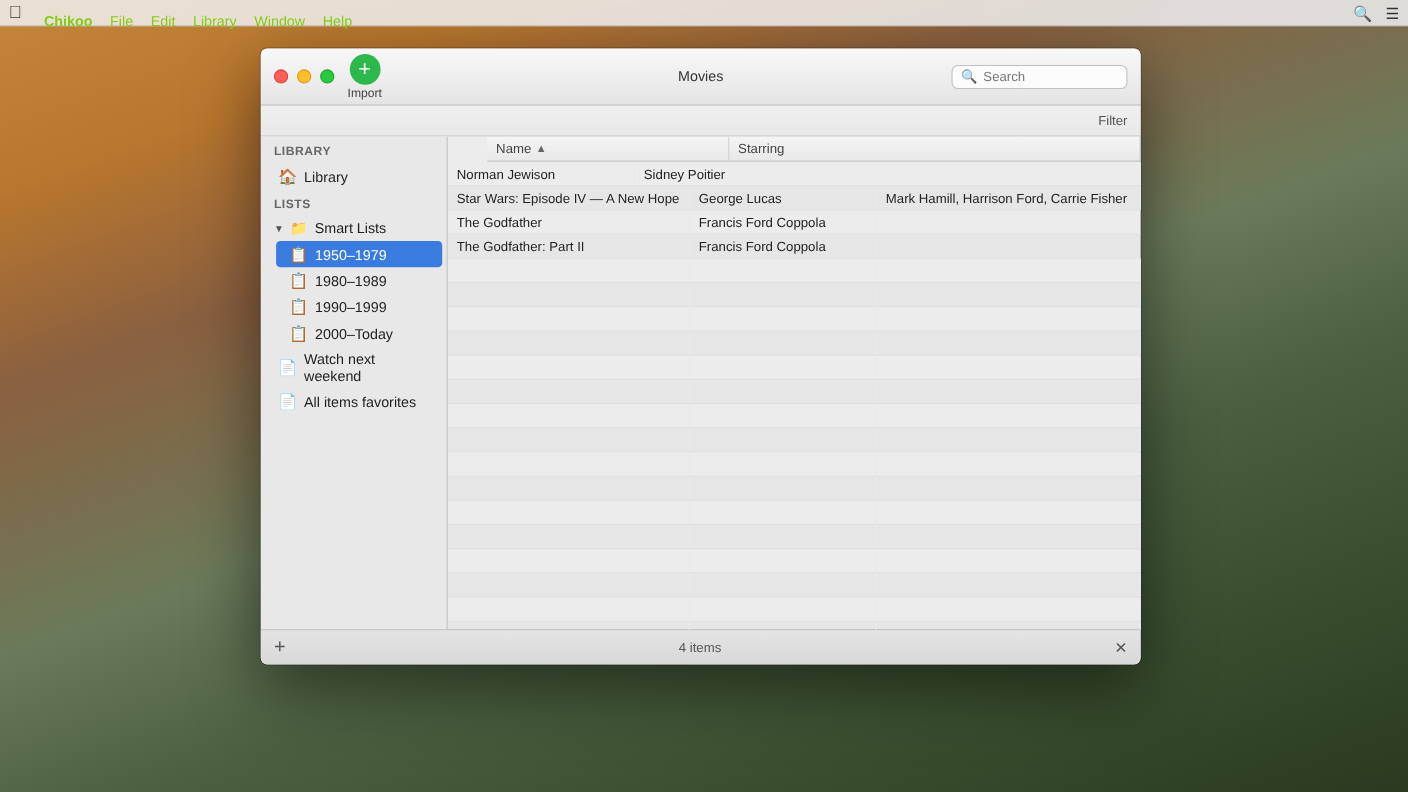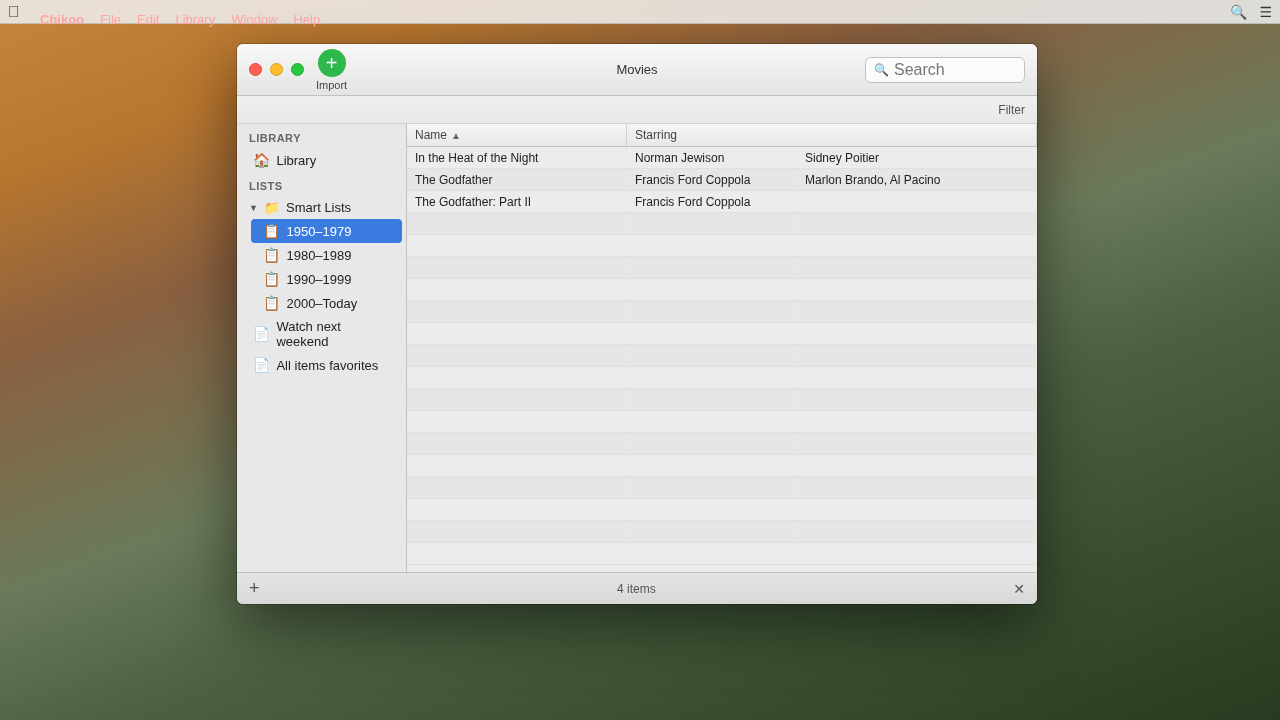--- a/index.html
+++ b/index.html
@@ -47,21 +47,21 @@
     }
 
     .menubar-apple {
       font-size: 16px;
       margin-right: 12px;
       color: #333;
     }
 
     .menubar-item {
       padding: 0 8px;
-      color: #fca5a5;
+      color: #84cc16;
       font-size: 13px;
       font-weight: 500;
       cursor: default;
       margin-top: 16px;
     }
 
     .menubar-item.app-name {
       font-weight: 700;
     }
 
@@ -173,21 +173,21 @@
 
     .search-box-icon {
       color: #888;
       font-size: 12px;
     }
 
     .search-box input {
       border: none;
       background: transparent;
       outline: none;
-      font-size: 16px;
+      font-size: 12px;
       color: #555;
       width: 100%;
     }
 
     
     .main-content {
       display: flex;
       flex: 1;
       overflow: hidden;
     }
@@ -280,20 +280,21 @@
       display: flex;
       flex-direction: column;
       overflow: hidden;
     }
 
     .table-header {
       display: flex;
       background: linear-gradient(to bottom, #f5f5f5, #e8e8e8);
       border-bottom: 1px solid #c0c0c0;
       flex-shrink: 0;
+      margin-left: 36px;
     }
 
     .table-header-cell {
       padding: 4px 8px;
       font-size: 12px;
       font-weight: 500;
       color: #444;
       border-right: 1px solid #d0d0d0;
       display: flex;
       align-items: center;
@@ -476,28 +477,31 @@
           <span class="sort-arrow">▲</span>
         </div>
         <div class="table-header-cell col-starring">
           <span>Starring</span>
         </div>
       </div>
 
       <div class="table-body" id="table-body">
 
       <div class="table-row">
-            <div class="table-cell col-name">In the Heat of the Night</div>
             <div class="table-cell col-director">Norman Jewison</div>
             <div class="table-cell col-starring">Sidney Poitier</div>
           </div>
           <div class="table-row">
+            <div class="table-cell col-name">Star Wars: Episode IV — A New Hope</div>
+            <div class="table-cell col-director">George Lucas</div>
+            <div class="table-cell col-starring">Mark Hamill, Harrison Ford, Carrie Fisher</div>
+          </div>
+          <div class="table-row">
             <div class="table-cell col-name">The Godfather</div>
             <div class="table-cell col-director">Francis Ford Coppola</div>
-            <div class="table-cell col-starring">Marlon Brando, Al Pacino</div>
           </div>
           <div class="table-row">
             <div class="table-cell col-name">The Godfather: Part II</div>
             <div class="table-cell col-director">Francis Ford Coppola</div>
           </div>
           <div class="table-row">
             <div class="table-cell col-name">&nbsp;</div>
             <div class="table-cell col-director">&nbsp;</div>
             <div class="table-cell col-starring">&nbsp;</div>
           </div>

